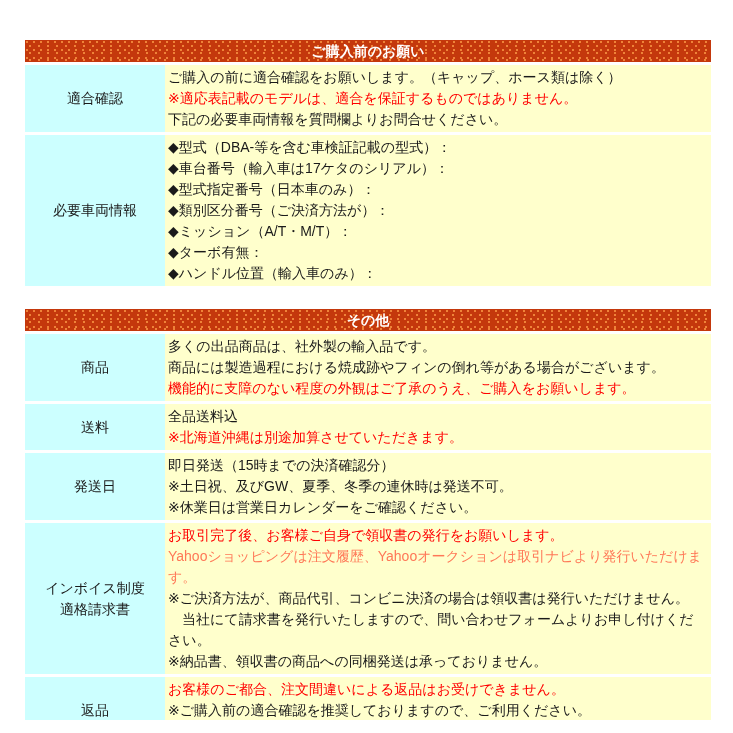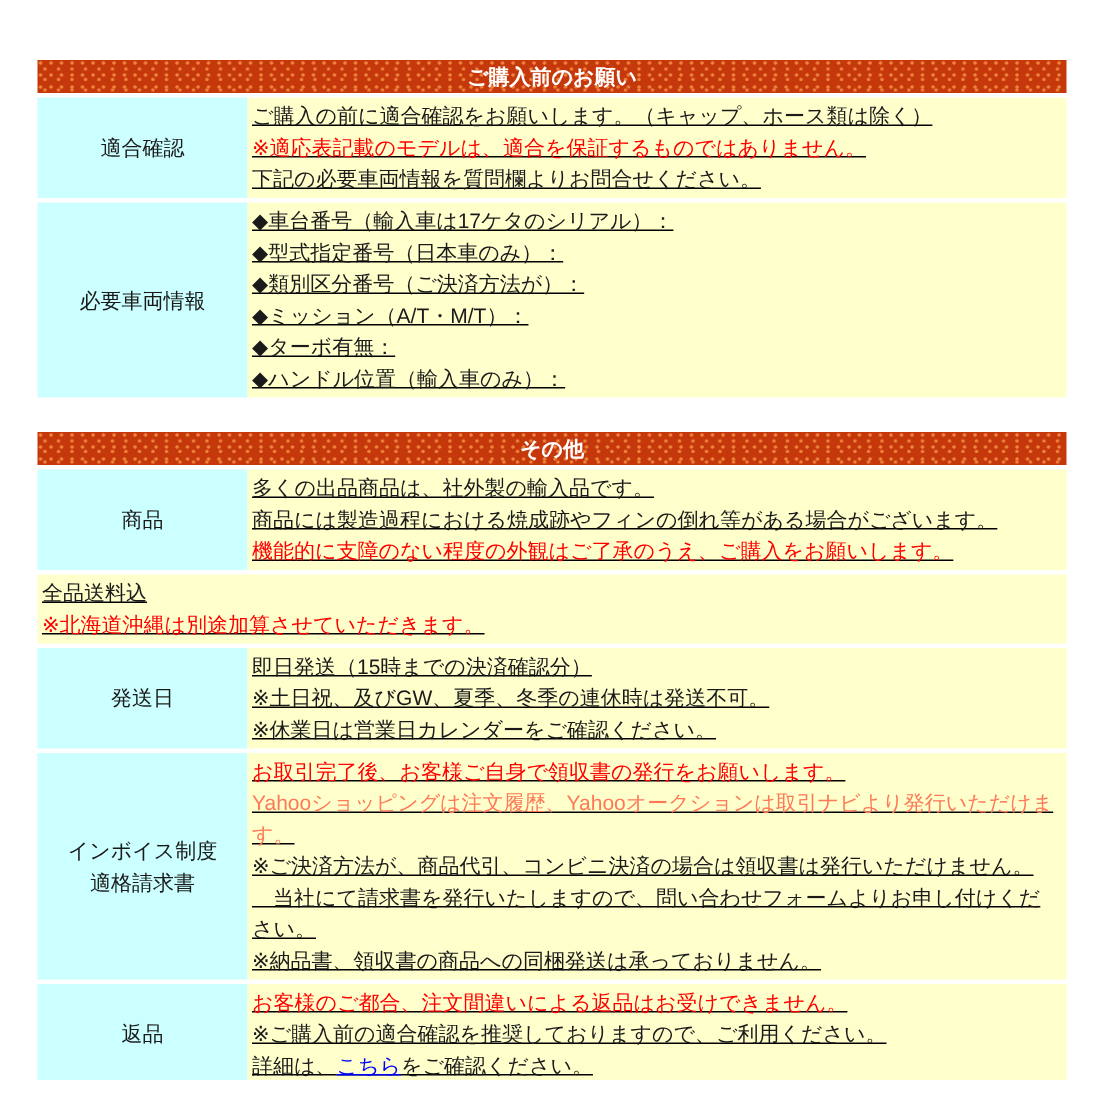--- a/index.html
+++ b/index.html
@@ -53,21 +53,21 @@
     white-space: pre-line;
     line-height: 21px;
   }
   .cnt {
     flex: 1;
     background: var(--content-bg, #ffffcc);
     padding: 2px 4px 2px 3px;
     font-size: 14px;
     line-height: 21px;
   }
-  .line { white-space: pre-wrap; text-decoration: underline; }
+  .line { white-space: pre-wrap; }
   .seg.k { color: var(--text, #1a1a1a); }
   .seg.r { color: var(--red, #ff0000); }
   .seg.o { color: var(--orange, #ff7857); }
   .seg.a {
     color: var(--link, #0000ff);
     text-decoration: underline;
     cursor: pointer;
   }
 </style>
 </head>
@@ -81,40 +81,42 @@
           <div class="lbl">適合確認</div>
           <div class="cnt">
             <div class="line"><span class="seg k">ご購入の前に適合確認をお願いします。（キャップ、ホース類は除く）</span></div>
             <div class="line"><span class="seg r">※適応表記載のモデルは、適合を保証するものではありません。</span></div>
             <div class="line"><span class="seg k">下記の必要車両情報を質問欄よりお問合せください。</span></div>
           </div>
         </div>
         <div class="row">
           <div class="lbl">必要車両情報</div>
           <div class="cnt">
+            <div class="line"><span class="seg k">◆型式（DBA-等を含む車検証記載の型式）：</span></div>
             <div class="line"><span class="seg k">◆車台番号（輸入車は17ケタのシリアル）：</span></div>
             <div class="line"><span class="seg k">◆型式指定番号（日本車のみ）：</span></div>
             <div class="line"><span class="seg k">◆類別区分番号（ご決済方法が）：</span></div>
             <div class="line"><span class="seg k">◆ミッション（A/T・M/T）：</span></div>
             <div class="line"><span class="seg k">◆ターボ有無：</span></div>
             <div class="line"><span class="seg k">◆ハンドル位置（輸入車のみ）：</span></div>
           </div>
         </div>
       </div>
       <div class="tbl">
         <div class="hdr">その他</div>
         <div class="row">
           <div class="lbl">商品</div>
           <div class="cnt">
             <div class="line"><span class="seg k">多くの出品商品は、社外製の輸入品です。</span></div>
             <div class="line"><span class="seg k">商品には製造過程における焼成跡やフィンの倒れ等がある場合がございます。</span></div>
             <div class="line"><span class="seg r">機能的に支障のない程度の外観はご了承のうえ、ご購入をお願いします。</span></div>
           </div>
         </div>
         <div class="row">
+          <div class="lbl">送料</div>
           <div class="cnt">
             <div class="line"><span class="seg k">全品送料込</span></div>
             <div class="line"><span class="seg r">※北海道沖縄は別途加算させていただきます。</span></div>
           </div>
         </div>
         <div class="row">
           <div class="lbl">発送日</div>
           <div class="cnt">
             <div class="line"><span class="seg k">即日発送（15時までの決済確認分）</span></div>
             <div class="line"><span class="seg k">※土日祝、及びGW、夏季、冬季の連休時は発送不可。</span></div>

